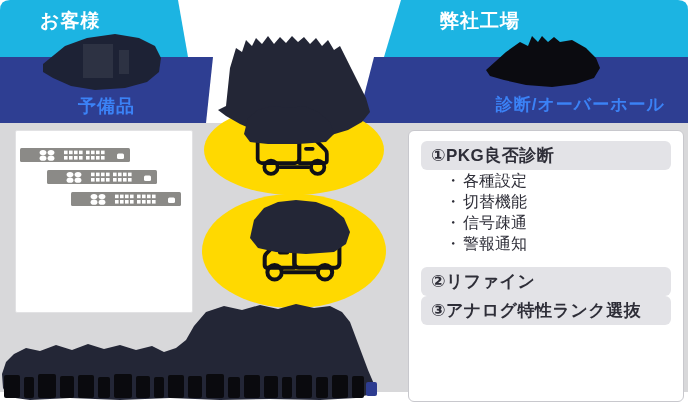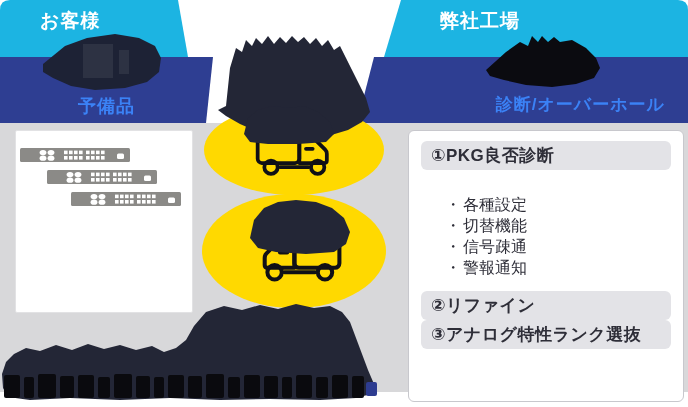--- a/index.html
+++ b/index.html
@@ -12,21 +12,21 @@
   .whitebox{background:#ffffff;border:1px solid #e2e2e4;box-sizing:border-box;}
   .leftbox{left:15px;top:130px;width:178px;height:183px;border-radius:2px;}
   .rightbox{left:408px;top:130px;width:276px;height:272px;border:1px solid #c8c8cd;
             border-radius:6px;padding:10px 12px;}
   
   .banner-title{color:#ffffff;font-weight:bold;font-size:19px;text-align:left;letter-spacing:1px;}
   .ribbon-label{color:#3b82f6;font-weight:bold;font-size:18px;text-align:right;letter-spacing:1px;}
   
   .ph{background:#e3e3e7;border-radius:6px;padding:3px 10px;font-size:17px;font-weight:600;
       color:#2e2e38;letter-spacing:0.5px;}
-  .rightbox ul{list-style:none;margin:24px 0 13px 24px;padding:0;}
+  .rightbox ul{list-style:none;margin:0 0 13px 24px;padding:0;}
   .rightbox li{font-size:16px;color:#2e2e38;line-height:21px;font-weight:500;}
   .rightbox li .blt{margin-right:2px;color:#2e2e38;}
   svg{display:block;}
 </style>
 </head>
 <body>
 
 <div class="stage">
 
   <div class="abs backdrop"></div>

